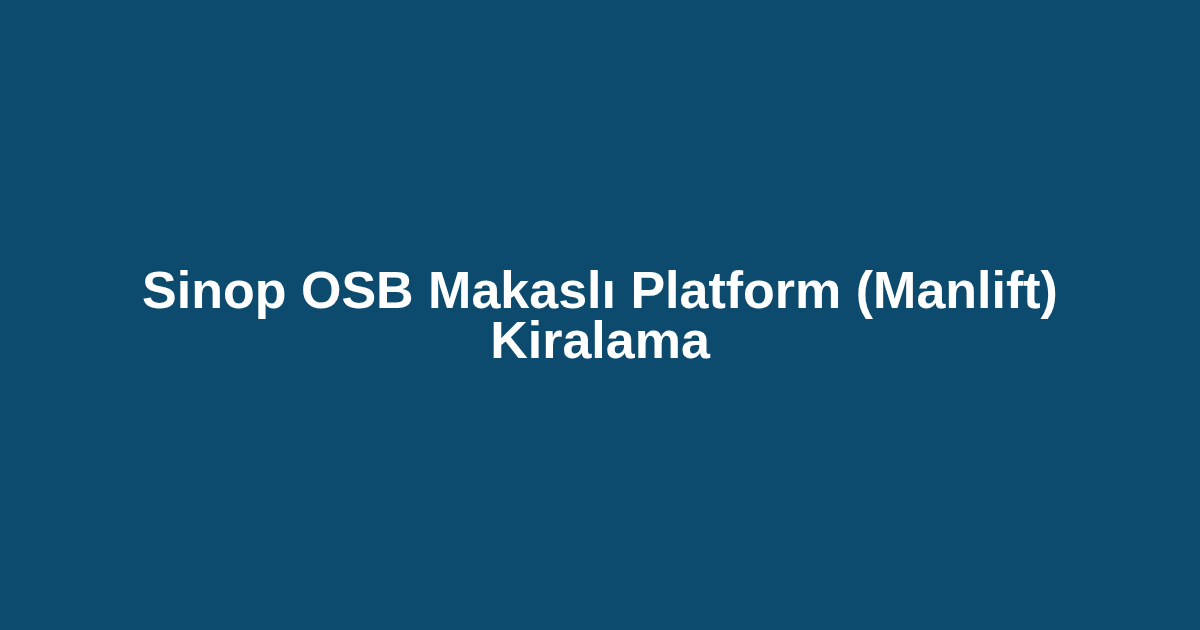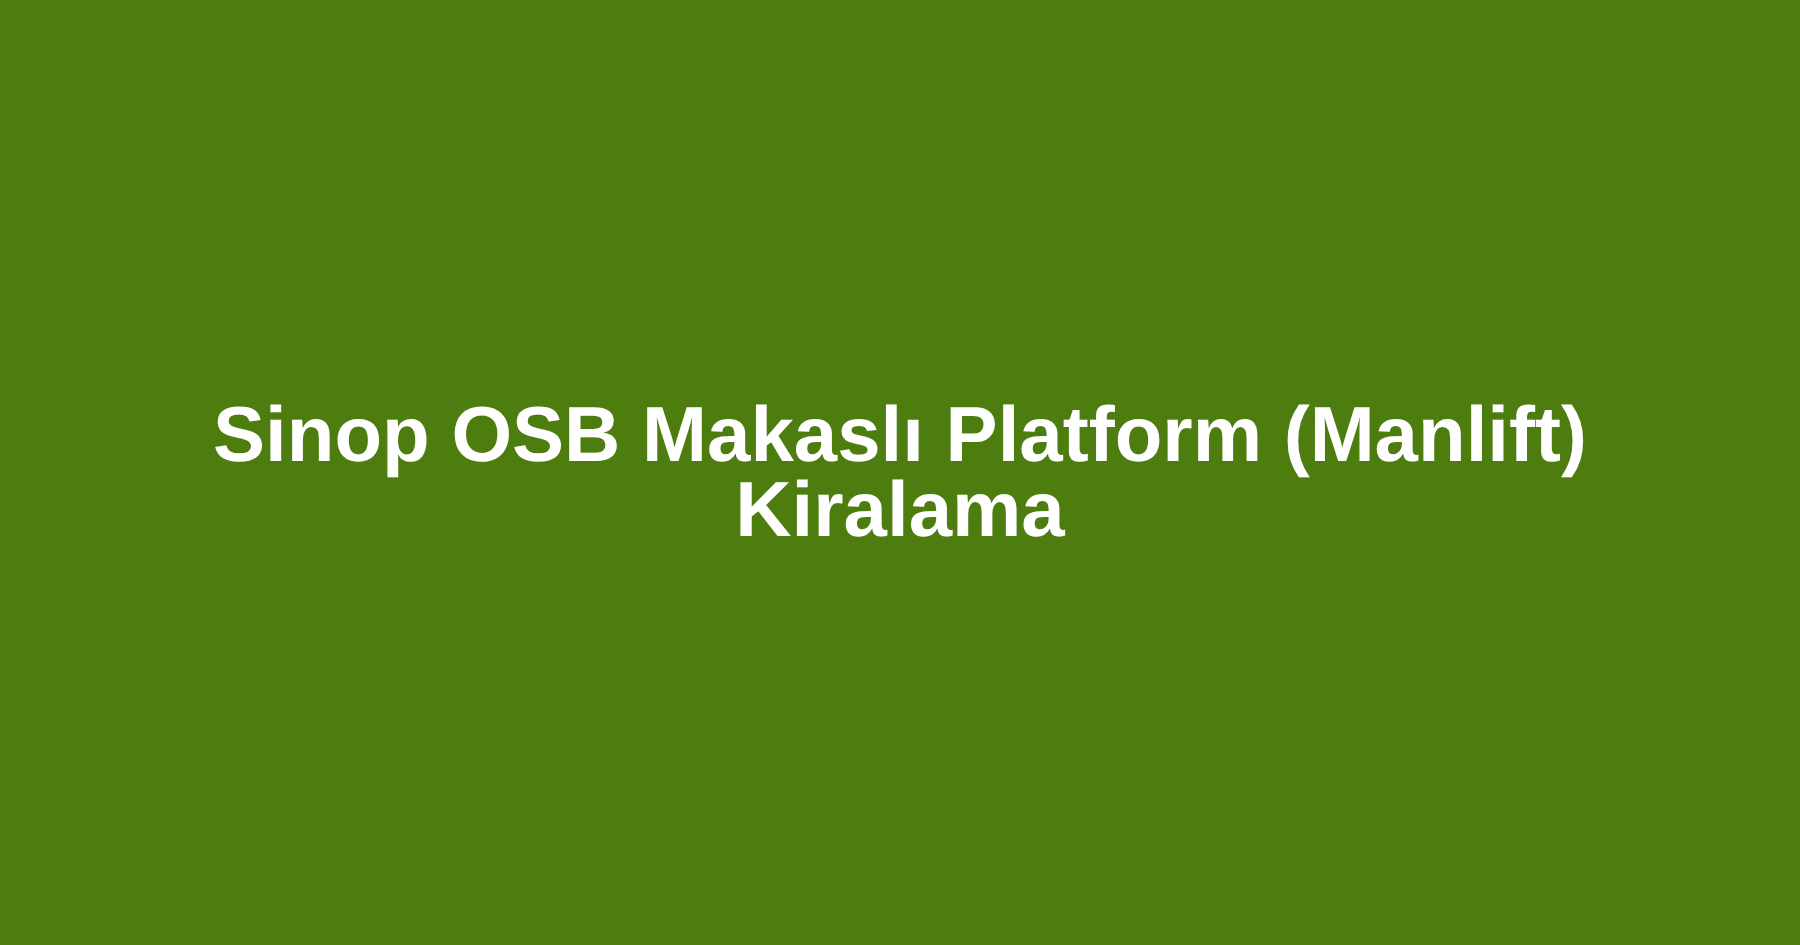--- a/index.html
+++ b/index.html
@@ -15,21 +15,21 @@
     font-family: "Liberation Sans", "DejaVu Sans", sans-serif;
     background: #67323c;
   }
 
   
   .og-card {
     position: relative;
     box-sizing: border-box;
     width: 1200px;
     height: 630px;
-    background-color: #4d7c0f;
+    background-color: #0c4a6e;
     display: flex;
     align-items: center;
     justify-content: center;
     padding: 0 60px;
   }
 
   .og-card__inner {
     width: 100%;
     max-width: 1000px;
     display: flex;

